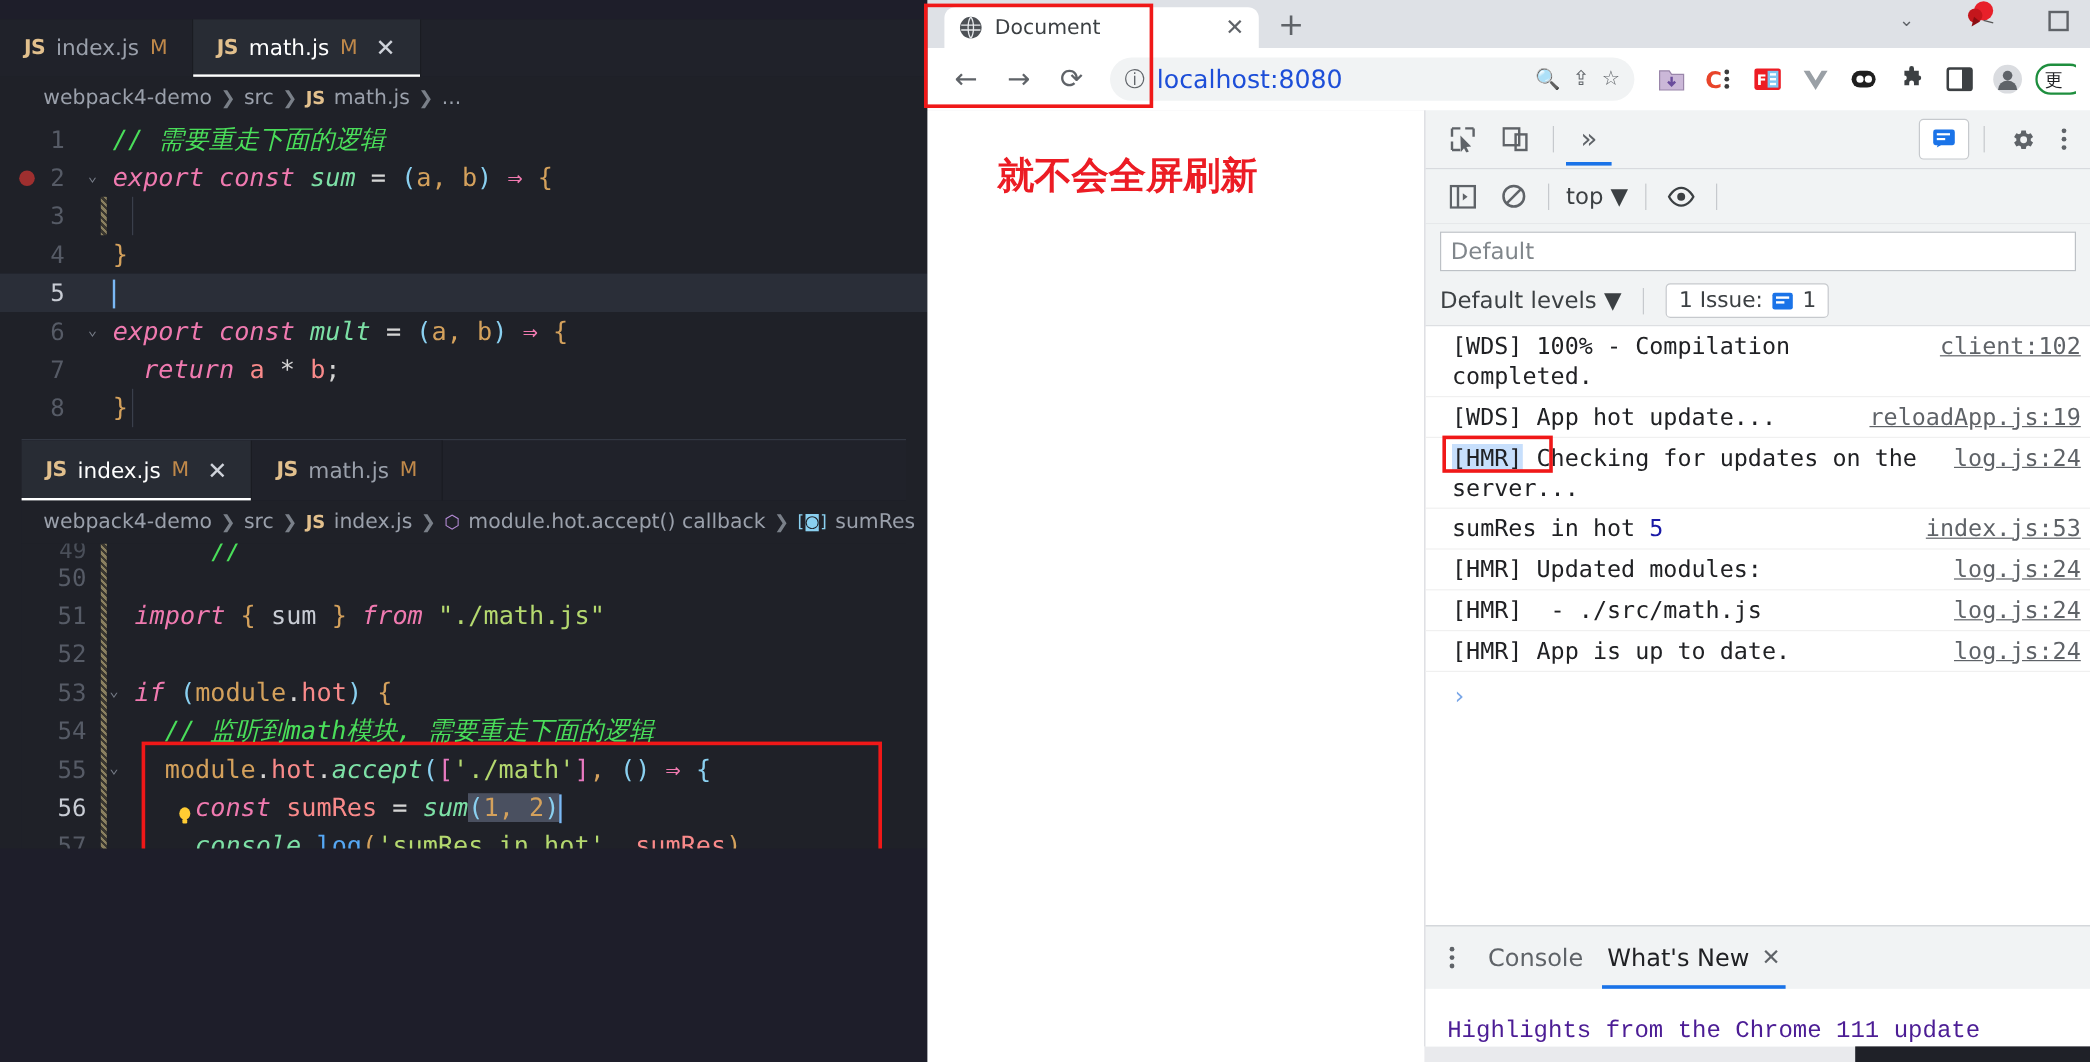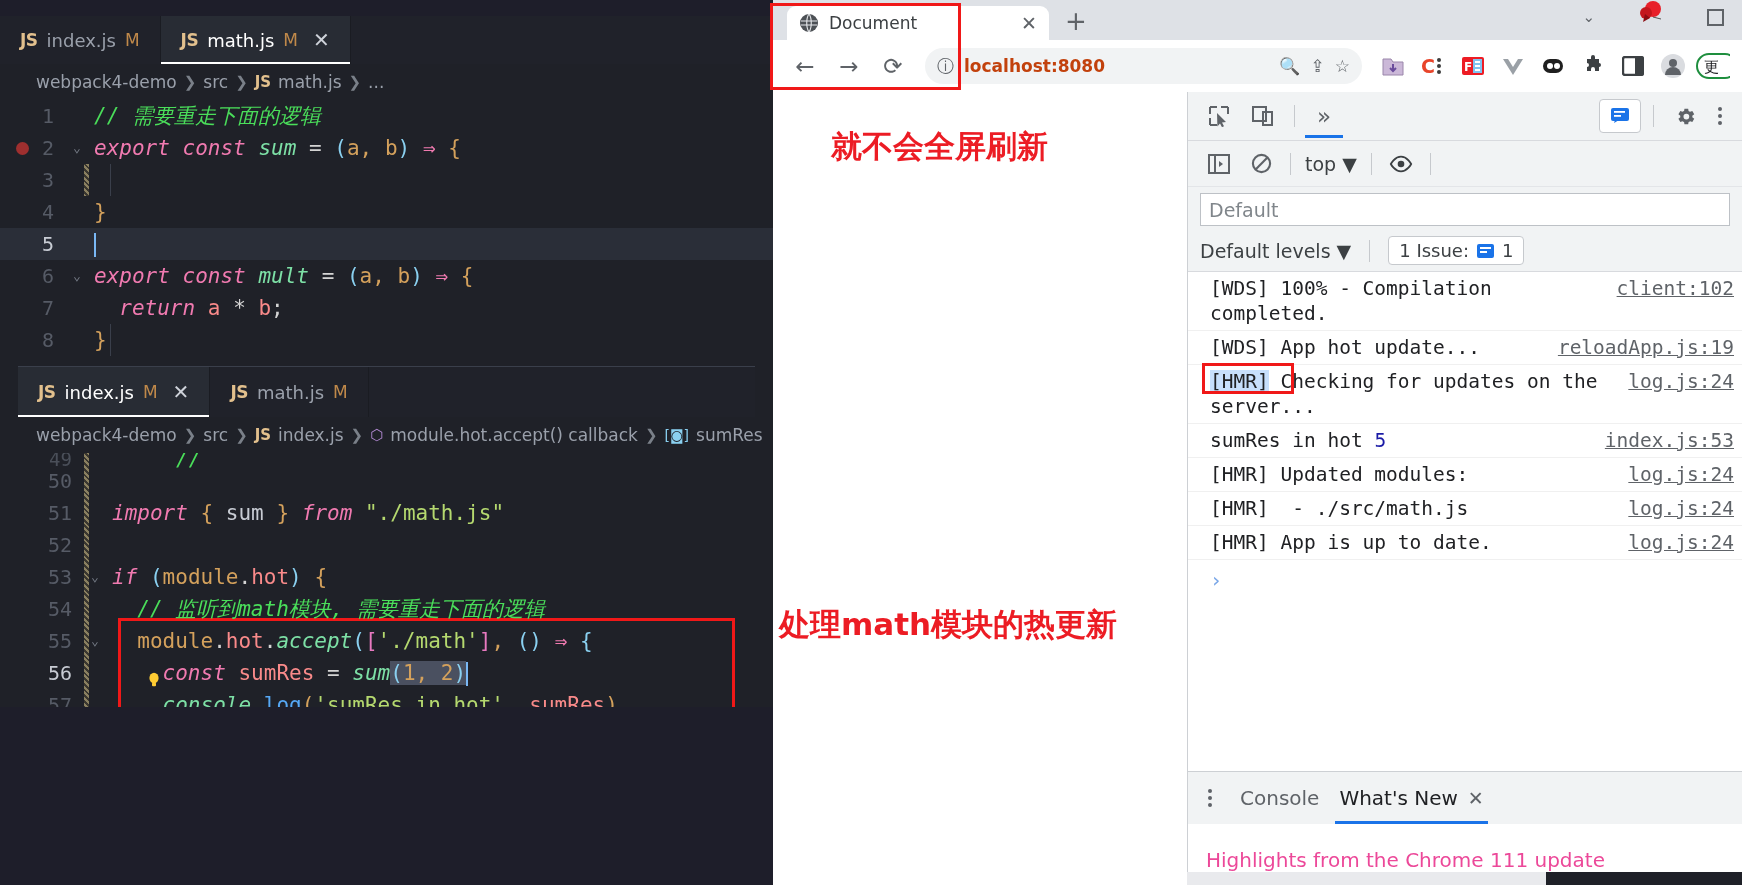--- a/index.html
+++ b/index.html
@@ -87,21 +87,21 @@
              padding-right:18px; margin-bottom:6px; }
   .chev{ color:#5f6368; font-size:15px; }
   .wbox{ width:17px; height:17px; border:2px solid #5f6368; }
 
   .navbar{ height:52px; background:#ffffff; display:flex; align-items:center;
            padding:0 12px; gap:4px; }
   .navbtn{ width:40px; height:40px; display:flex; align-items:center; justify-content:center;
            color:#5f6368; font-size:23px; }
   .omni{ flex:1; height:36px; background:#f1f3f4; border-radius:18px; display:flex;
          align-items:center; padding:0 12px; gap:10px; margin:0 8px; }
-  .omni .urltext{ font-size:17px; color:#c2410c; flex:1;font-weight:bold; }
+  .omni .urltext{ font-size:21px; color:#1d4ed8; flex:1; }
   .omni .oicon{ font-size:17px; color:#5f6368; }
   .extico{ width:34px; height:34px; display:flex; align-items:center;
            justify-content:center; margin-left:2px; }
 
   .viewport{ position:absolute; left:0; top:92px; width:414px; height:793px;
              background:#ffffff; }
   .annot{ color:#ec1c24; font-weight:bold; font-size:31px; white-space:nowrap;
           font-family:"DejaVu Sans","Liberation Sans",sans-serif; }
 
   
@@ -153,22 +153,22 @@
   .drawer{ border-top:1px solid #cdd0d4; background:#f1f3f4; }
   .dtabs{ height:52px; display:flex; align-items:center; padding:0 12px; gap:20px; }
   .kebab{ display:flex; flex-direction:column; gap:3px; padding:0 8px; }
   .kebab i{ width:4px; height:4px; border-radius:50%; background:#5f6368; display:block;}
   .dtab{ font-size:20px; color:#5f6368; position:relative; height:52px;
          display:flex; align-items:center; }
   .dtab.active{ color:#202124; }
   .dtab.active:after{ content:""; position:absolute; left:-4px; right:-4px; bottom:0;
                       height:3px; background:#1a73e8; }
   .dtabx{ font-size:19px; color:#5f6368; margin-left:10px; }
-  .whatsnew{ background:#fff; padding:24px 18px; font-size:20px; color:#ec4899;
-             white-space:nowrap; overflow:hidden; height:46px; }
+  .whatsnew{ background:#fff; padding:24px 18px; font-size:20px; color:#4c1d95;
+             white-space:nowrap; overflow:hidden; height:46px;font-family:Liberation Mono, monospace; }
   .bottombar{ position:absolute; left:773px; bottom:0; width:969px; height:13px;
               background:#1f2128; }
 </style>
 </head>
 <body>
 
 <div id="root">
 
   <div id="vscode">
 
@@ -457,21 +457,20 @@
       <span class="extico">
         <svg width="34" height="30" viewBox="0 0 34 30">
             <rect x="1" y="3" width="40" height="24" rx="12" fill="#fff" stroke="#1e8e3e" stroke-width="2"></rect>
             <text x="8" y="21" font-size="15" fill="#202124" font-family="DejaVu Sans">更</text>
           </svg>
       </span>
     </div>
 
     <div class="viewport">
       <div class="annot" style="position:absolute; left:58px; top:34px;">就不会全屏刷新</div>
-      <div class="annot" style="position:absolute; left:6px; top:512px;">处理math模块的热更新</div>
     </div>
 
     <div class="redbox" style="left:-3px; top:3px; width:191px; height:87px;"></div>
 
     <div id="devtools">
 
       <div class="dtrow1">
         <span class="dticon">
           <svg width="22" height="22" viewBox="0 0 22 22">
               <path d="M2 2h7M2 2v7M20 2h-7M20 2v7M2 20h7M2 20v-7" stroke="#5f6368" stroke-width="2" fill="none"></path>

